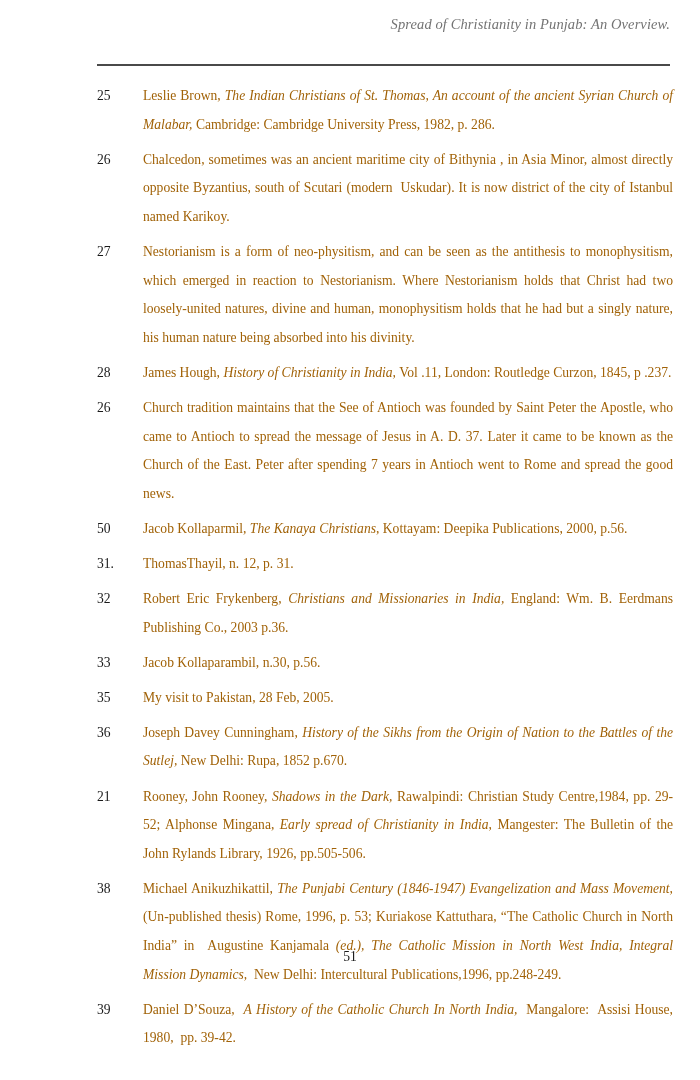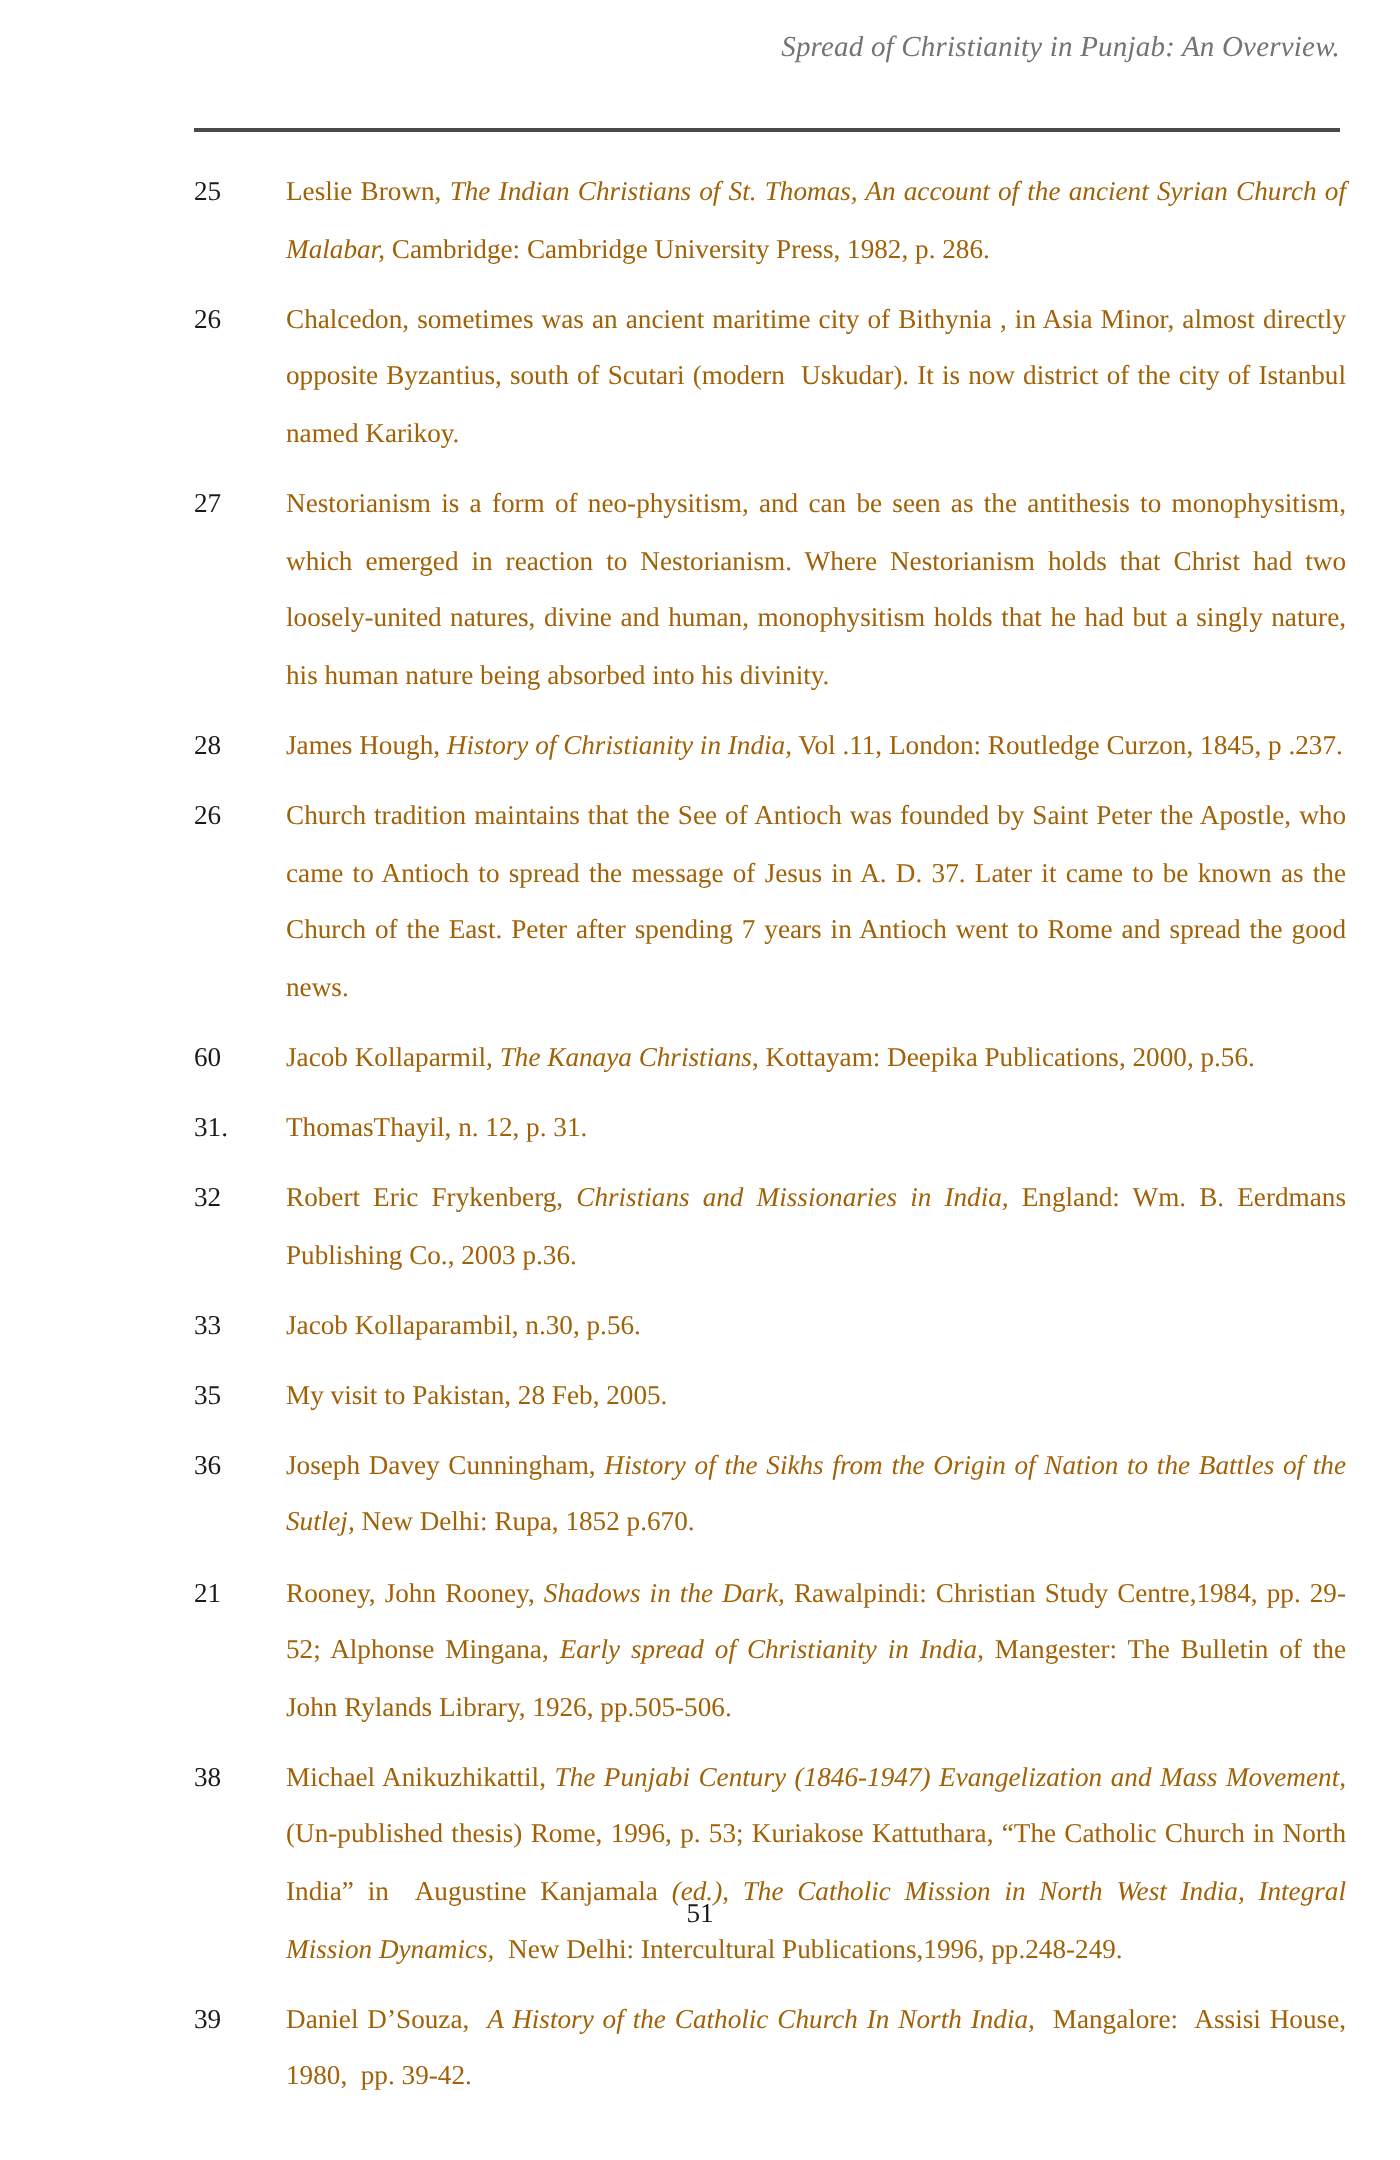--- a/index.html
+++ b/index.html
@@ -103,21 +103,21 @@
       </div>
       <div class="note">
         <div class="note-num">28</div>
         <div class="note-text">James Hough, <i>History of Christianity in India,</i> Vol .11, London: Routledge Curzon, 1845, p .237.</div>
       </div>
       <div class="note">
         <div class="note-num">26</div>
         <div class="note-text">Church tradition maintains that the See of Antioch was founded by Saint Peter the Apostle, who came to Antioch to spread the message of Jesus in A. D. 37. Later it came to be known as the Church of the East. Peter after spending 7 years in Antioch went to Rome and spread the good news.</div>
       </div>
       <div class="note">
-        <div class="note-num">60</div>
+        <div class="note-num">50</div>
         <div class="note-text">Jacob Kollaparmil, <i>The Kanaya Christians</i>, Kottayam: Deepika Publications, 2000, p.56.</div>
       </div>
       <div class="note">
         <div class="note-num">31.</div>
         <div class="note-text">ThomasThayil, n. 12, p. 31.</div>
       </div>
       <div class="note">
         <div class="note-num">32</div>
         <div class="note-text">Robert Eric Frykenberg, <i>Christians and Missionaries in India,</i> England: Wm. B. Eerdmans Publishing Co., 2003 p.36.</div>
       </div>

